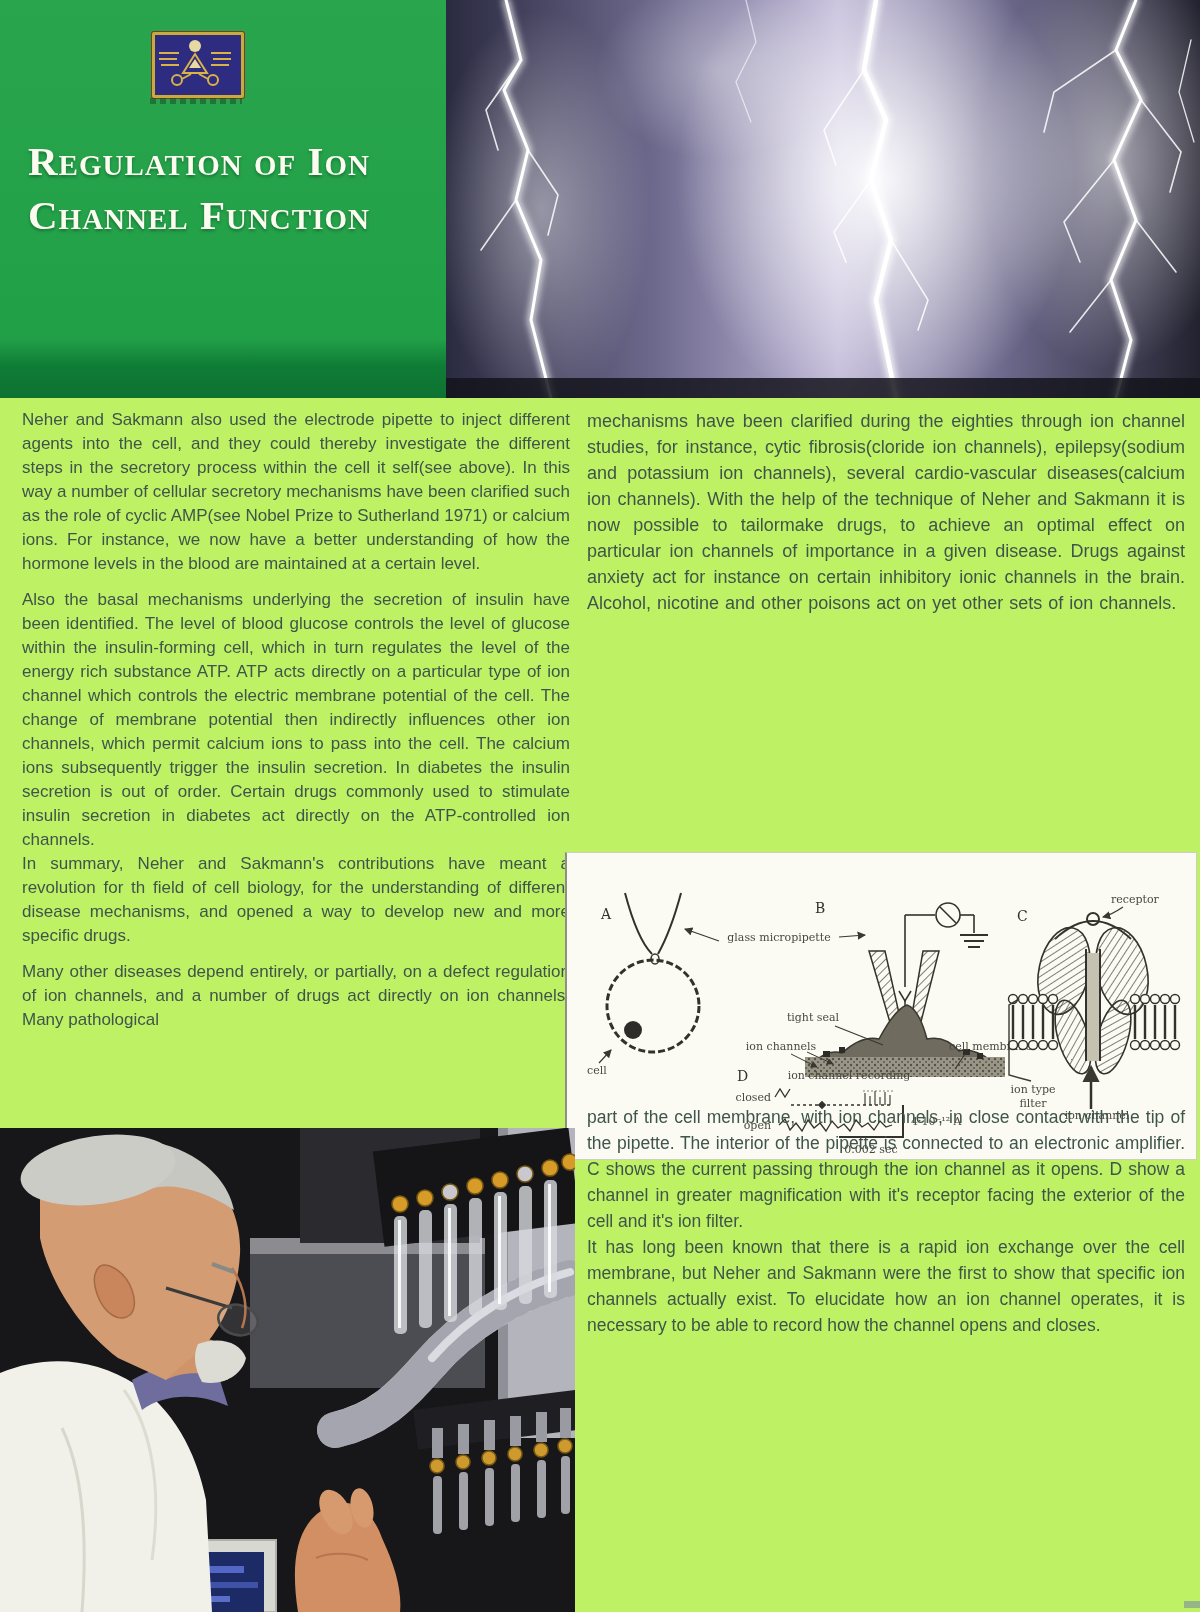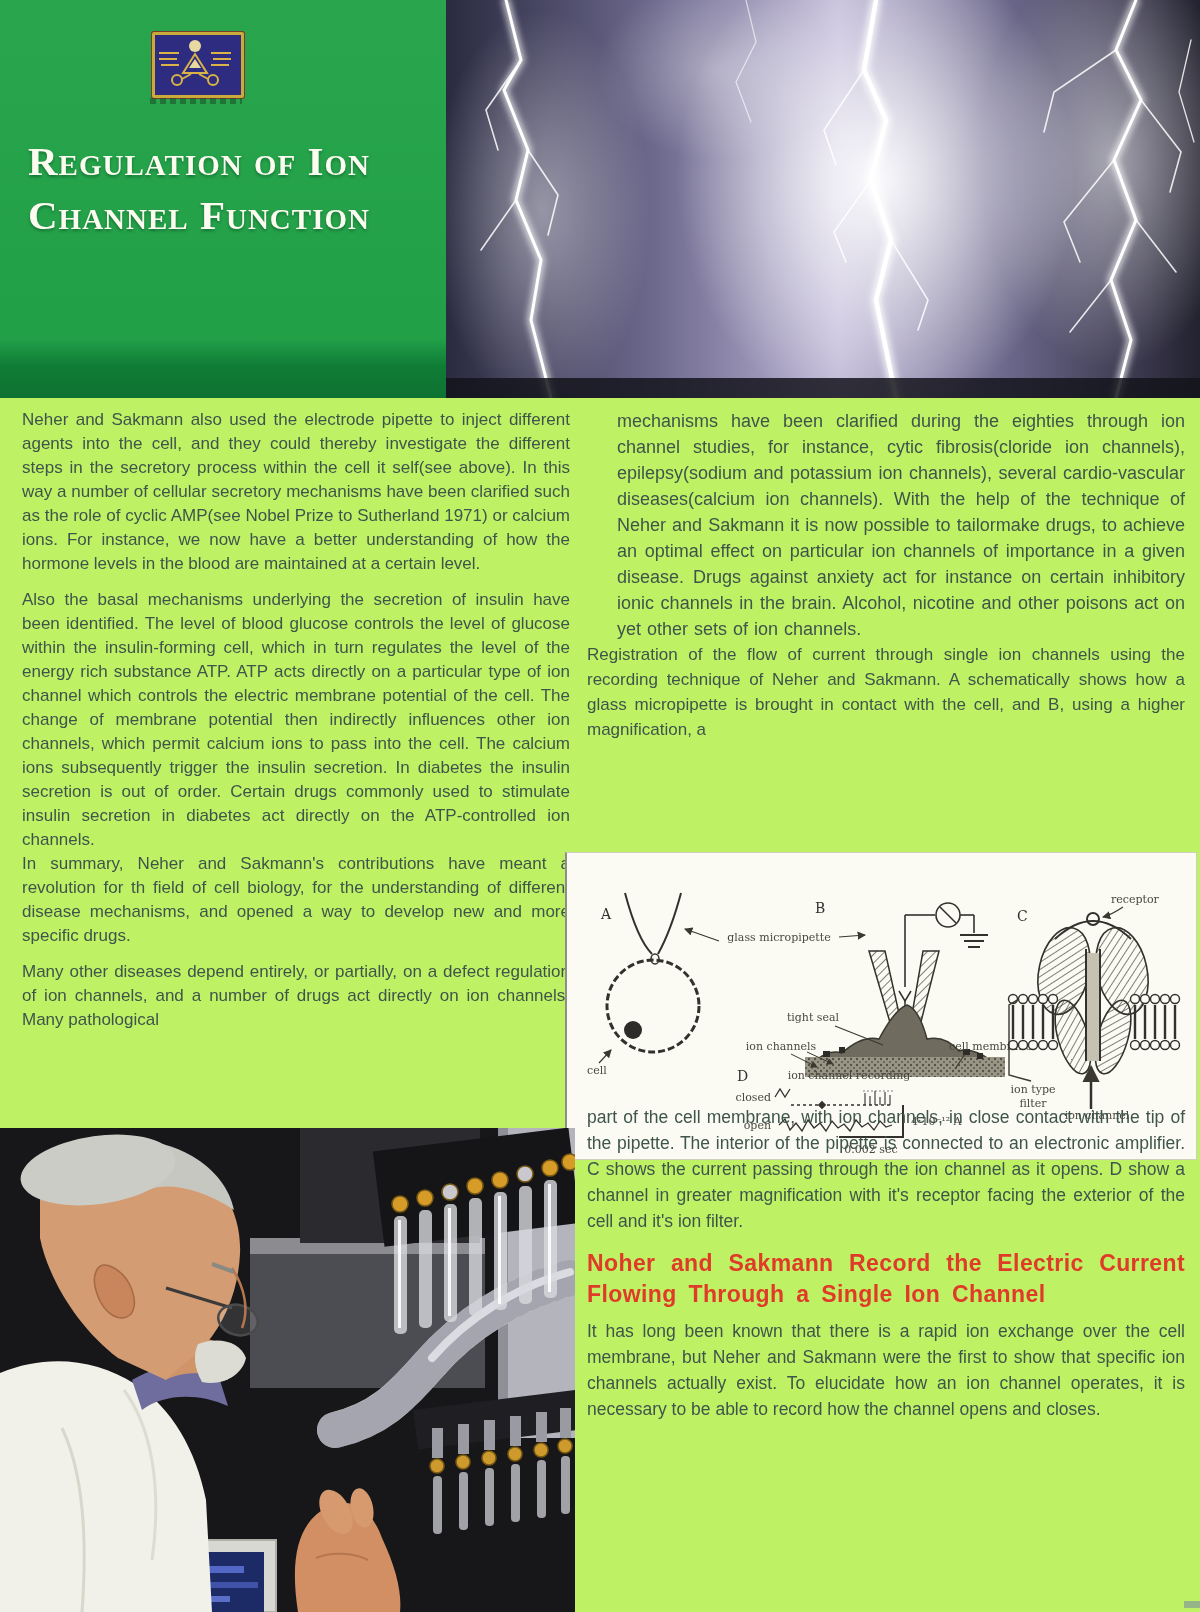--- a/index.html
+++ b/index.html
@@ -19,21 +19,21 @@
         font-family:"Liberation Serif",serif;font-variant:small-caps;font-weight:bold;
         font-size:41px;line-height:1.32;color:#fbfbef;letter-spacing:1px;
         text-shadow:0 2px 3px rgba(0,60,25,.45);}
   .lightning{position:absolute;left:446px;top:0;width:754px;height:398px;}
 
   
   .col-left{position:absolute;left:22px;top:408px;width:548px;}
   .col-right{position:absolute;left:587px;top:408px;width:598px;}
   .col-right2{position:absolute;left:587px;top:1104px;width:598px;}
   p.body-text{margin:0;text-align:justify;font-size:17px;line-height:24px;}
-  .col-right p.body-text{font-size:18px;line-height:26px;word-spacing:1px;margin-left:30px;}
+  .col-right p.body-text{font-size:18px;line-height:26px;word-spacing:1px;}
   .col-right2 p.body-text{font-size:17.5px;line-height:26px;}
   .gap{height:12px;}
   .figure-heading{margin:16px 0 6px 0;color:#e03a28;font-weight:bold;font-size:21px;}
   .figure-caption{margin:0;text-align:justify;font-size:17px;line-height:25px;}
   .section-heading{margin:14px 0 8px 0;color:#e03a28;font-weight:bold;font-size:23px;
         line-height:31px;letter-spacing:.4px;text-align:justify;word-spacing:5px;}
 
   
   .figure-panel{position:absolute;left:565px;top:852px;width:632px;height:308px;
         background:#fbfbf3;border:1px solid #cfcfc0;border-left:2px solid #8f8f85;box-sizing:border-box;}
@@ -132,21 +132,20 @@
     <p class="body-text">Neher and Sakmann also used the electrode pipette to inject different agents into the cell, and they could thereby investigate the different steps in the secretory process within the cell it self(see above). In this way a number of cellular secretory mechanisms have been clarified such as the role of cyclic AMP(see Nobel Prize to Sutherland 1971) or calcium ions. For instance, we now have a better understanding of how the hormone levels in the blood are maintained at a certain level.</p>
     <div class="gap"></div>
     <p class="body-text">Also the basal mechanisms underlying the secretion of insulin have been identified. The level of blood glucose controls the level of glucose within the insulin-forming cell, which in turn regulates the level of the energy rich substance ATP. ATP acts directly on a particular type of ion channel which controls the electric membrane potential of the cell. The change of membrane potential then indirectly influences other ion channels, which permit calcium ions to pass into the cell. The calcium ions subsequently trigger the insulin secretion. In diabetes the insulin secretion is out of order. Certain drugs commonly used to stimulate insulin secretion in diabetes act directly on the ATP-controlled ion channels.</p>
     <p class="body-text">In summary, Neher and Sakmann's contributions have meant a revolution for th field of cell biology, for the understanding of different disease mechanisms, and opened a way to develop new and more specific drugs.</p>
     <div class="gap"></div>
     <p class="body-text">Many other diseases depend entirely, or partially, on a defect regulation of ion channels, and a number of drugs act directly on ion channels. Many pathological</p>
   </div>
 
   <div class="col-right">
     <p class="body-text">mechanisms have been clarified during the eighties through ion channel studies, for instance, cytic fibrosis(cloride ion channels), epilepsy(sodium and potassium ion channels), several cardio-vascular diseases(calcium ion channels). With the help of the technique of Neher and Sakmann it is now possible to tailormake drugs, to achieve an optimal effect on particular ion channels of importance in a given disease. Drugs against anxiety act for instance on certain inhibitory ionic channels in the brain. Alcohol, nicotine and other poisons act on yet other sets of ion channels.</p>
-    <p class="figure-caption">Registration of the flow of current through single ion channels using the recording technique of Neher and Sakmann. A schematically shows how a glass micropipette is brought in contact with the cell, and B, using a higher magnification, a</p>
   </div>
 
   <div class="figure-panel">
     <svg width="629" height="306" viewBox="0 0 629 306">
       <defs>
         <pattern id="hatch" width="6" height="6" patternUnits="userSpaceOnUse" patternTransform="rotate(45)">
           <line x1="0" y1="0" x2="0" y2="6" stroke="#3a382f" stroke-width="1.3"></line>
         </pattern>
         <pattern id="dots" width="6" height="6" patternUnits="userSpaceOnUse">
           <circle cx="2" cy="2" r="1.2" fill="#46443a"></circle>
@@ -286,21 +285,20 @@
       <text class="fig-label" x="466" y="240" text-anchor="middle">ion type</text>
       <text class="fig-label" x="466" y="254" text-anchor="middle">filter</text>
       <polyline points="464,228 442,222 442,152 452,146" fill="none" stroke="#3a382f" stroke-width="1.4"></polyline>
       <text class="fig-label" x="530" y="266" text-anchor="middle">ion channel</text>
       <line x1="524" y1="256" x2="524" y2="214" stroke="#33312b" stroke-width="2.5" marker-end="url(#arr)"></line>
     </svg>
   </div>
 
   <div class="col-right2">
     <p class="body-text">part of the cell membrane, with ion channels, in close contact with the tip of the pipette. The interior of the pipette is connected to an electronic amplifier. C shows the current passing through the ion channel as it opens. D show a channel in greater magnification with it's receptor facing the exterior of the cell and it's ion filter.</p>
-    <div class="section-heading">Noher and Sakmann Record the Electric Current Flowing Through a Single Ion Channel</div>
     <p class="body-text">It has long been known that there is a rapid ion exchange over the cell membrane, but Neher and Sakmann were the first to show that specific ion channels actually exist. To elucidate how an ion channel operates, it is necessary to be able to record how the channel opens and closes.</p>
   </div>
 
   <div class="photo">
     <svg width="575" height="484" viewBox="0 0 575 484">
       <rect width="575" height="484" fill="#17171a"></rect>
 
       <rect x="250" y="110" width="235" height="150" fill="#4c4c53"></rect>
       <rect x="250" y="110" width="235" height="16" fill="#8b8b90"></rect>
       <rect x="300" y="0" width="180" height="115" fill="#2a2a2f"></rect>

